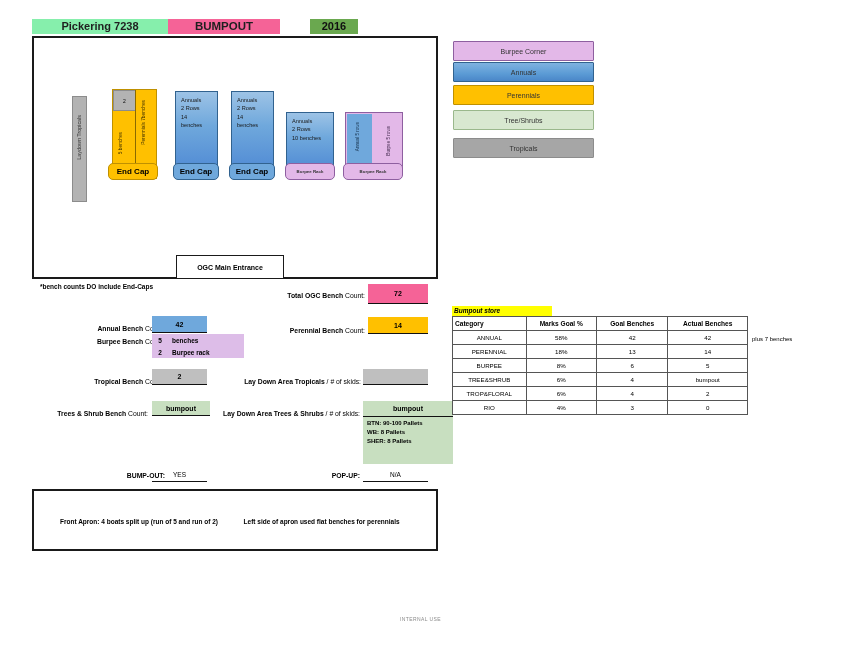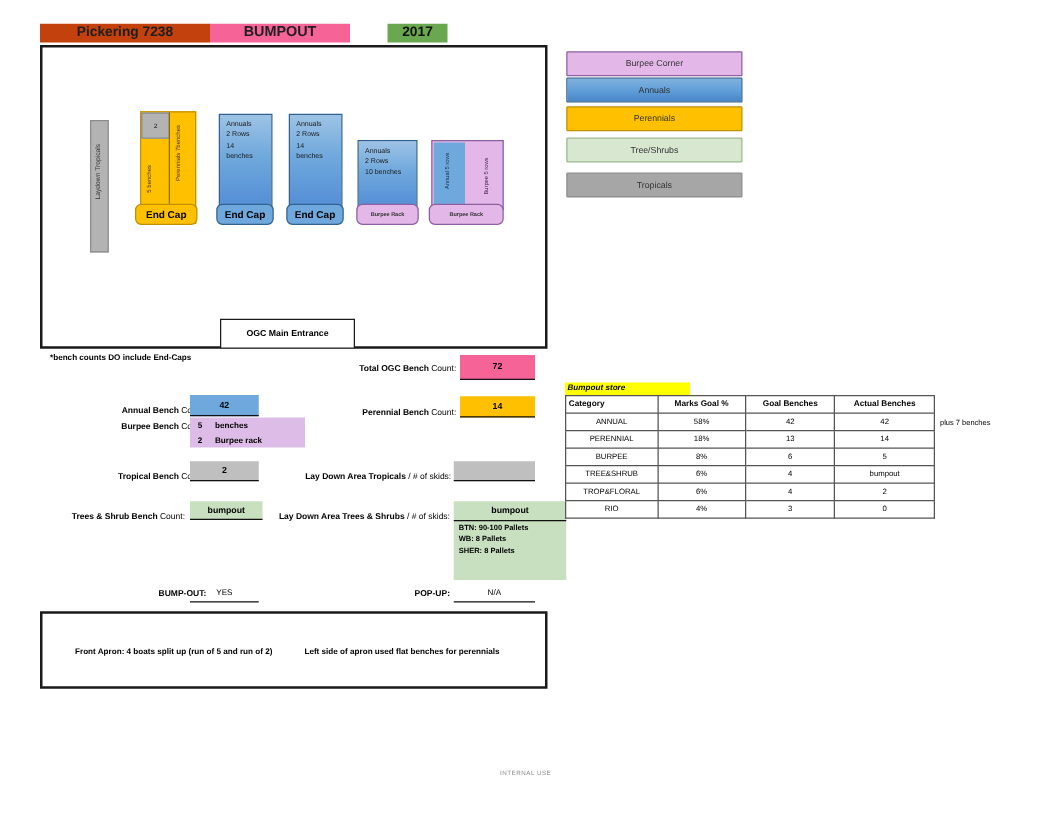--- a/index.html
+++ b/index.html
@@ -15,21 +15,21 @@
 
   
   .tag{
     position:absolute;
     text-align:center;
     font-weight:bold;
     font-size:11px;
     line-height:15px;
     height:15px;
   }
-  #tag-store{left:32px;top:19px;width:136px;background:#c2410c;color:#1f1f1f;}
+  #tag-store{left:32px;top:19px;width:136px;background:#86efac;color:#1f1f1f;}
   #tag-bumpout{left:168px;top:19px;width:112px;background:#f56397;color:#1f1f1f;font-size:11.5px;}
   #tag-year{left:310px;top:19px;width:48px;background:#6aa84f;color:#111;}
 
   
   #plan-box{
     left:32px;top:36px;width:402px;height:239px;
     border:2px solid #1a1a1a;background:#fff;
   }
 
   
@@ -139,21 +139,21 @@
   #footer{
     position:absolute;left:0;top:616px;width:841px;text-align:center;
     font-size:5px;color:#8a8a8a;letter-spacing:.4px;
   }
 </style>
 </head>
 <body>
 
 <div class="tag" id="tag-store">Pickering 7238</div>
 <div class="tag" id="tag-bumpout">BUMPOUT</div>
-<div class="tag" id="tag-year">2017</div>
+<div class="tag" id="tag-year">2016</div>
 
 <div class="abs" id="plan-box"></div>
 
 <div class="blk gray-blk abs" style="left:72px;top:96px;width:15px;height:106px;">
   <div class="vtext" style="position:absolute;left:3px;top:18px;font-size:5.4px;color:#333;">Laydown Tropicals</div>
 </div>
 
 <div class="blk orange-blk abs" style="left:112px;top:89px;width:45px;height:90px;">
   <div class="abs gray-blk" style="left:0px;top:0px;width:21px;height:19px;display:flex;align-items:center;justify-content:center;font-size:5px;">
     <span>2</span>

